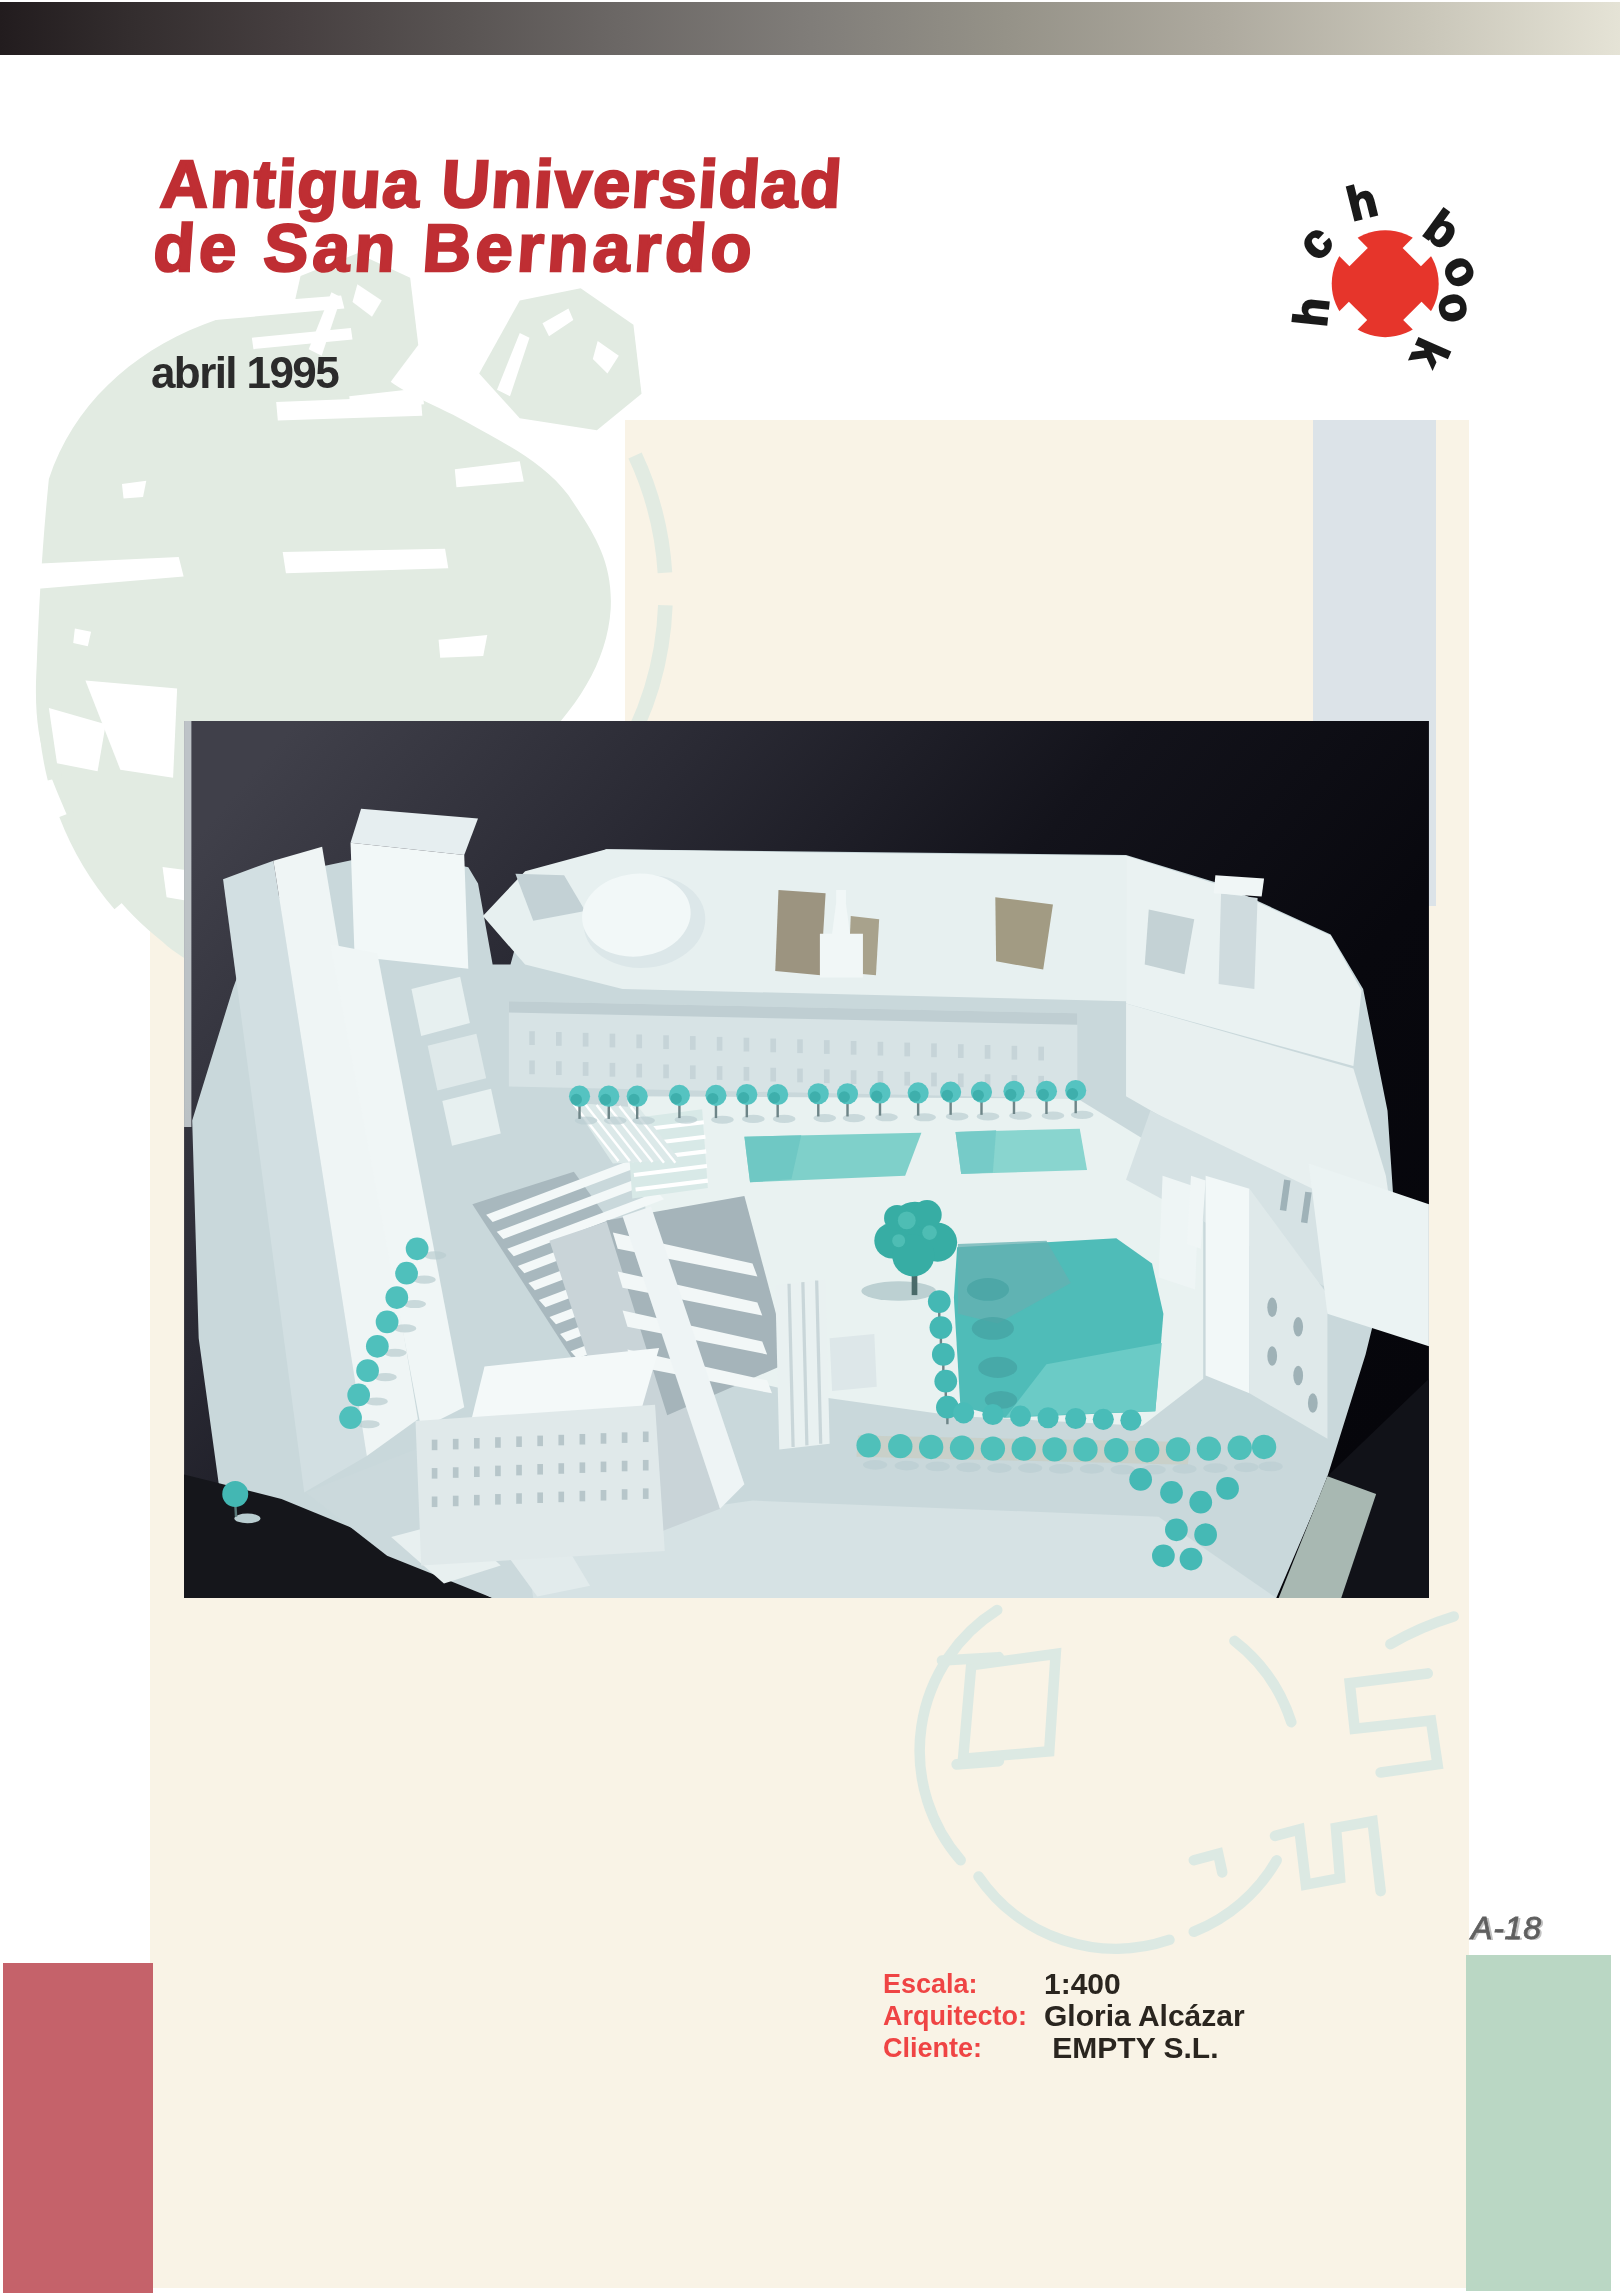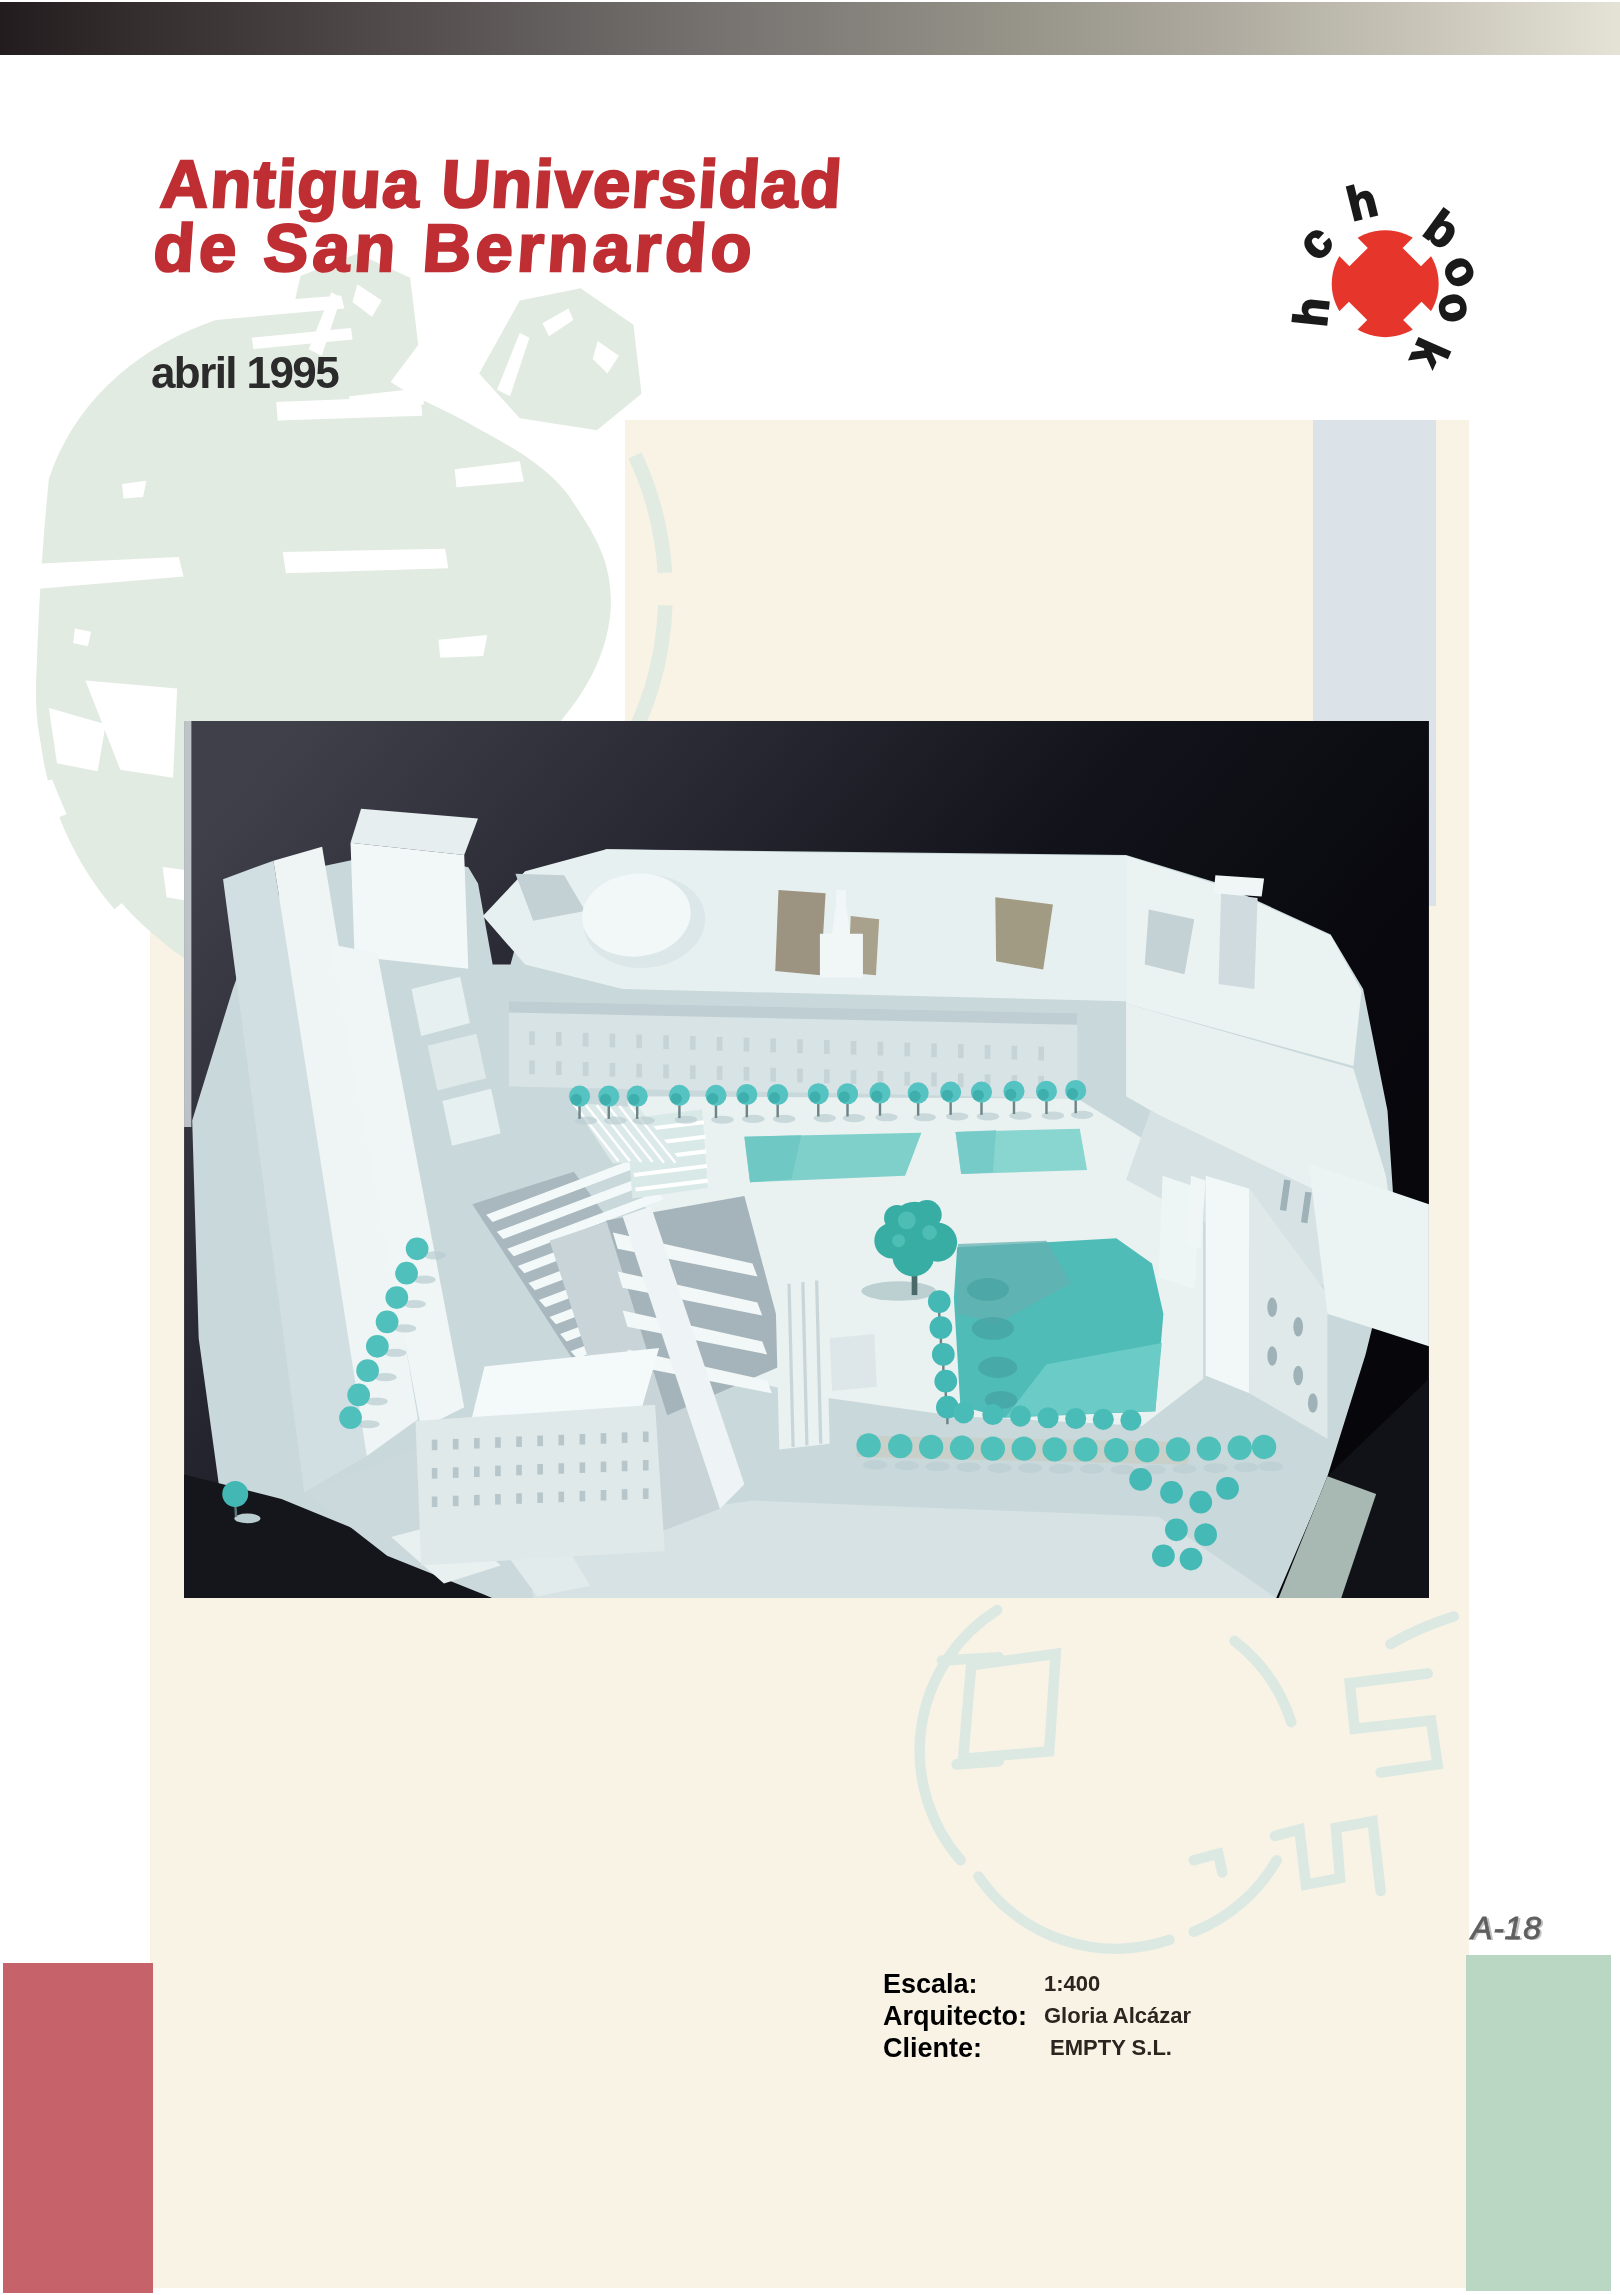--- a/index.html
+++ b/index.html
@@ -582,18 +582,18 @@
   </svg>
 
   <div class="abs" style="left:1471px;top:1910px;color:#5f5f5f;font-weight:normal;font-style:italic;
        font-size:32px;letter-spacing:0.8px;-webkit-text-stroke:0.8px #5f5f5f;text-shadow:2.4px 0.8px 0 #c2c2c2;">A-18</div>
 
   <div class="abs" style="left:3.2px;top:1963px;width:150px;height:330px;background:#c5626a;"></div>
 
   <div class="abs" style="left:1466px;top:1955px;width:145px;height:336px;background:#bad7c4;"></div>
 
 
-  <div class="abs" style="left:883px;top:1968px;color:#000000;font-weight:bold;font-size:27px;line-height:32px;">Escala:<br>Arquitecto:<br>Cliente:</div>
-
-  <div class="abs" style="left:1044px;top:1968px;color:#2a251f;font-weight:bold;font-size:22px;line-height:32px;">1:400<br>Gloria Alcázar<br>&nbsp;EMPTY S.L.</div>
+  <div class="abs" style="left:883px;top:1968px;color:#ef4444;font-weight:bold;font-size:27px;line-height:32px;">Escala:<br>Arquitecto:<br>Cliente:</div>
+
+  <div class="abs" style="left:1044px;top:1968px;color:#2a251f;font-weight:bold;font-size:30px;line-height:32px;">1:400<br>Gloria Alcázar<br>&nbsp;EMPTY S.L.</div>
 
 </div>
 
 
 </body></html>

